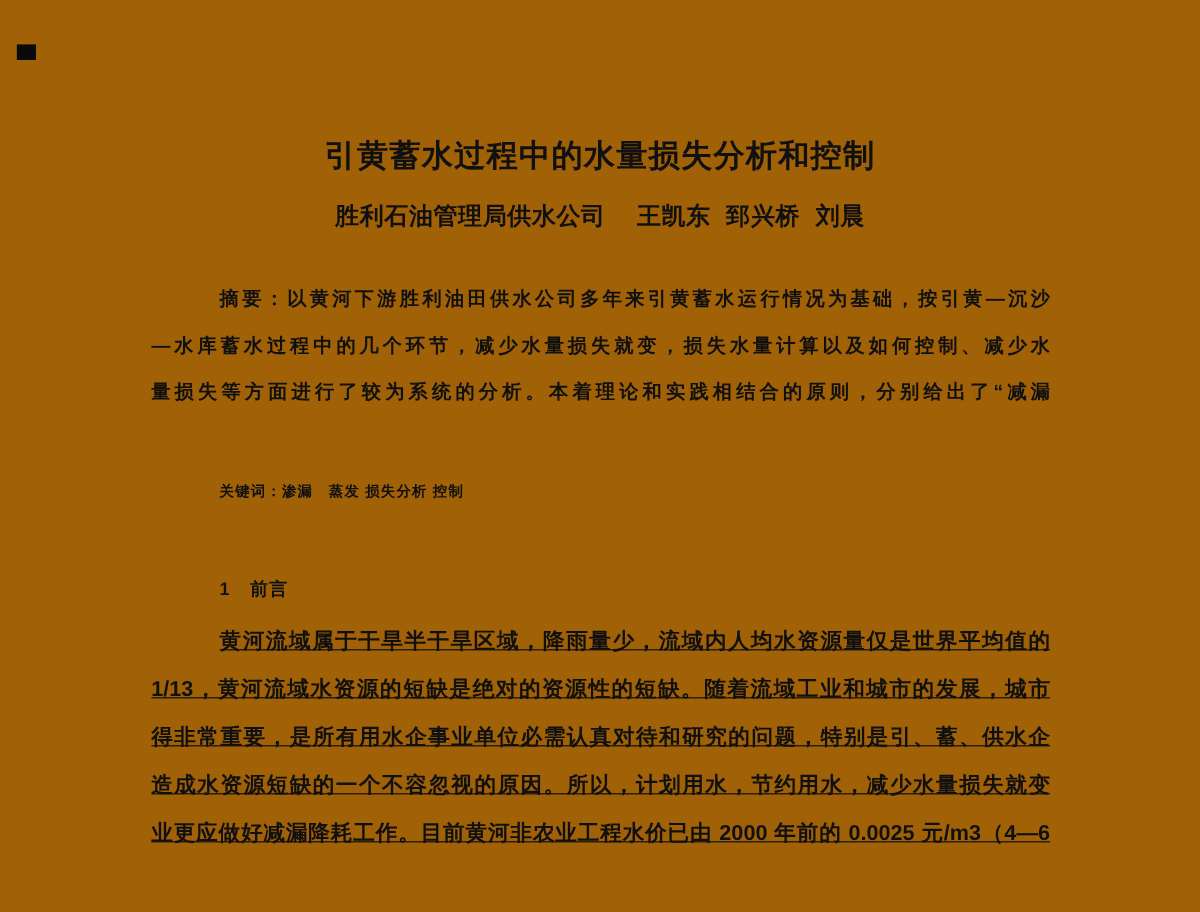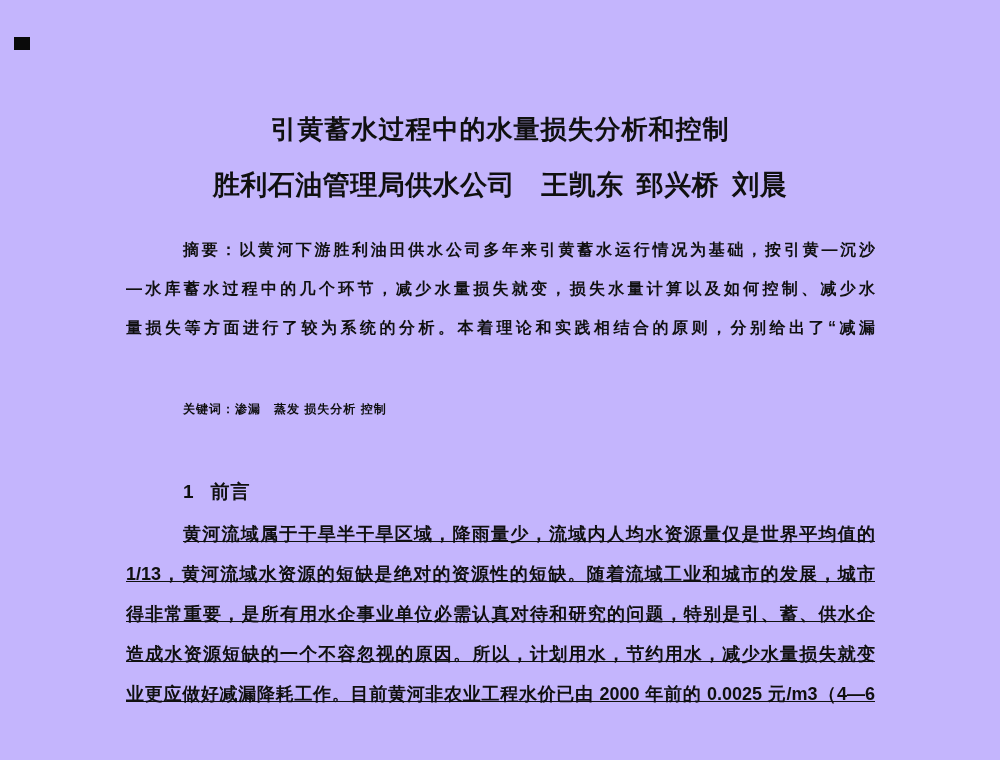--- a/index.html
+++ b/index.html
@@ -4,21 +4,21 @@
 <style>
   html, body {
     margin: 0;
     padding: 0;
     background: #ffffff;
   }
   .page {
     position: relative;
     width: 1000px;
     height: 760px;
-    background: #c4b5fd;
+    background: #a16207;
     overflow: hidden;
     font-family: "Liberation Sans", "DejaVu Sans", sans-serif;
     font-weight: 700;
     color: #101010;
   }
   .scan-mark {
     position: absolute;
     left: 14px;
     top: 37px;
     width: 16px;
@@ -34,21 +34,21 @@
     font-size: 26px;
     letter-spacing: 1px;
     font-weight: 800;
   }
   .byline {
     position: absolute;
     top: 167px;
     left: 0;
     width: 100%;
     text-align: center;
-    font-size: 27px;
+    font-size: 20px;
     letter-spacing: 0.5px;
   }
   .byline .affiliation { margin-right: 26px; }
   .byline .author { margin-right: 13px; }
   .byline .author:last-child { margin-right: 0; }
   .abstract {
     position: absolute;
     left: 126px;
     top: 230px;
     width: 749px;
@@ -71,21 +71,21 @@
     width: 749px;
     font-size: 12px;
     line-height: 39px;
     text-indent: 57px;
     letter-spacing: 1px;
   }
   .section-heading {
     position: absolute;
     left: 183px;
     top: 478px;
-    font-size: 19px;
+    font-size: 15px;
     line-height: 28px;
     letter-spacing: 1px;
   }
   .section-heading .sec-num { margin-right: 16px; }
   .body-para {
     position: absolute;
     left: 126px;
     top: 514px;
     width: 749px;
     font-size: 18px;

